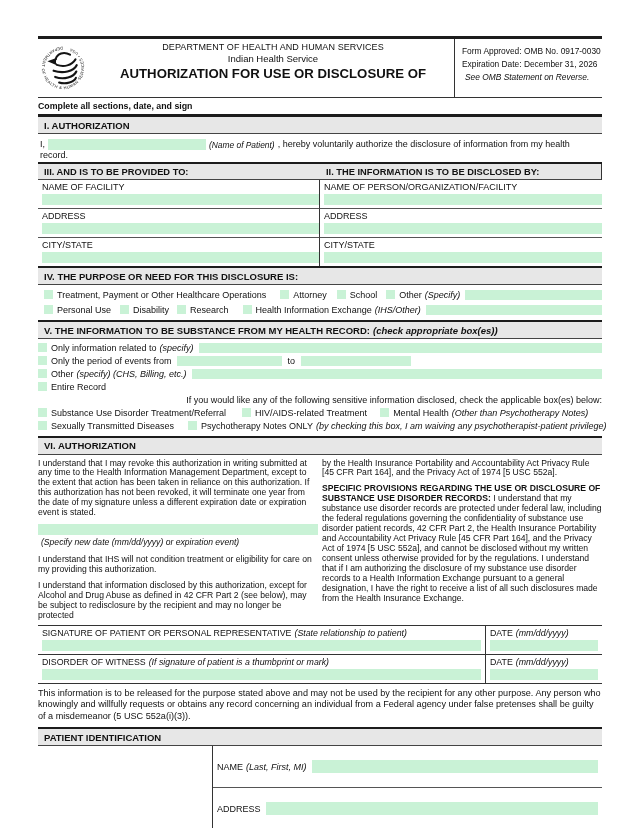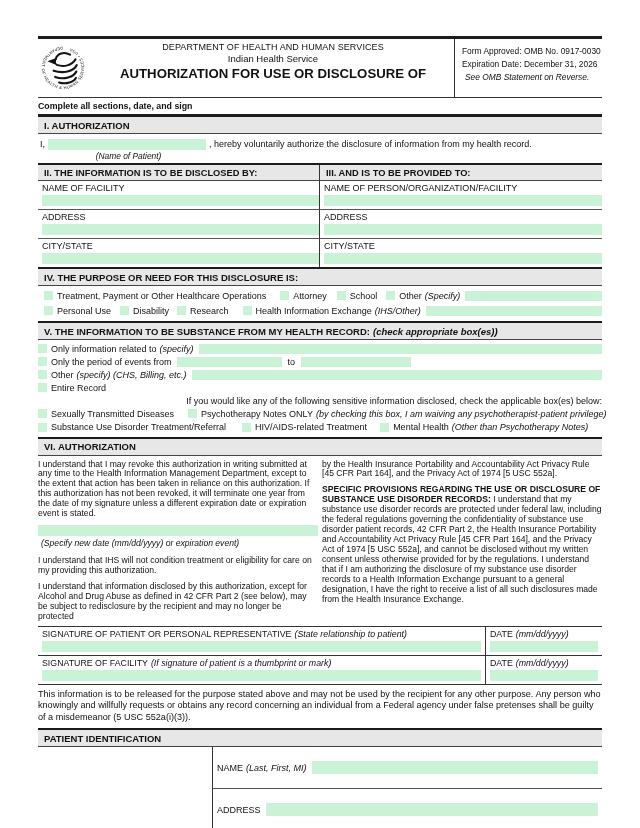--- a/index.html
+++ b/index.html
@@ -30,21 +30,21 @@
   .secbar .it{font-weight:bold;}
 
   
   .gf{background:#c9f2d6;display:inline-block;height:11px;vertical-align:middle;}
   .gf.block{display:block;width:100%;}
   .gf.fill{flex:1;height:10px;}
   .cb{width:9px;height:9px;background:#c9f2d6;display:inline-block;flex:none;margin-right:4px;}
 
   
   .s1body{padding:5px 2px 2px;font-size:9px;}
-  .s1wrap{display:inline-flex;flex-direction:column;vertical-align:top;margin:0 3px;}
+  .s1wrap{display:inline-flex;flex-direction:row;vertical-align:top;margin:0 3px;}
   .s1name{width:158px;height:11px;}
   .cap{font-size:8.4px;text-align:center;margin-top:1px;}
 
   
   .t23{display:grid;grid-template-columns:1fr 1fr;}
   .cellL{border-right:1px solid #333;}
   .t23h{background:#e7e7e7;font-weight:bold;font-size:9.3px;padding:2.5px 6px;border-bottom:1px solid #444;}
   .t23c{padding:2px 0 3px 4px;}
   .t23c .flabel{font-size:9px;}
   .t23c .gf{display:block;height:11px;margin-top:2px;}
@@ -132,22 +132,22 @@
 
     <div class="secbar first">I. AUTHORIZATION</div>
     <div class="s1body">
       <span>I,</span><span class="s1wrap">
           <span class="gf s1name"></span>
           <span class="cap it">(Name of Patient)</span>
         </span><span>, hereby voluntarily authorize the disclosure of information from my health record.</span>
     </div>
 
     <div class="t23" style="border-top:2px solid #1c1c1c;">
+      <div class="t23h">III. AND IS TO BE PROVIDED TO:</div>
       <div class="t23h cellL">II. THE INFORMATION IS TO BE DISCLOSED BY:</div>
-      <div class="t23h">III. AND IS TO BE PROVIDED TO:</div>
 
       <div class="t23c cellL bb">
         <div class="flabel">NAME OF FACILITY</div>
         <div class="gf"></div>
       </div>
       <div class="t23c bb">
         <div class="flabel">NAME OF PERSON/ORGANIZATION/FACILITY</div>
         <div class="gf"></div>
       </div>
 
@@ -235,44 +235,44 @@
         <span class="cb"></span>
         <span>Other</span>
           <span class="it">(specify) (CHS, Billing, etc.)</span>
         <span class="gf fill" style="margin-left:5px;"></span>
       </div>
       <div class="vrow">
         <span class="cb"></span>
         <span>Entire Record</span>
       </div>
       <div class="vintro">If you would like any of the following sensitive information disclosed, check the applicable box(es) below:</div>
+      <div class="cbrow" style="padding:1.5px 0;">
+        <span class="cbi">
+            <span class="cb"></span>
+            <span>Substance Use Disorder Treatment/Referral</span>
+          </span>
+        <span class="cbi g16">
+            <span class="cb"></span>
+            <span>HIV/AIDS-related Treatment</span>
+          </span>
+        <span class="cbi g13">
+            <span class="cb"></span>
+            <span>Mental Health</span>
+            <span class="it">(Other than Psychotherapy Notes)</span>
+          </span>
+      </div>
       <div class="cbrow" style="padding:1.5px 0 2px;">
         <span class="cbi">
             <span class="cb"></span>
             <span>Sexually Transmitted Diseases</span>
           </span>
         <span class="cbi g14">
             <span class="cb"></span>
             <span>Psychotherapy Notes ONLY</span>
             <span class="it">(by checking this box, I am waiving any psychotherapist-patient privilege)</span>
-          </span>
-      </div>
-      <div class="cbrow" style="padding:1.5px 0;">
-        <span class="cbi">
-            <span class="cb"></span>
-            <span>Substance Use Disorder Treatment/Referral</span>
-          </span>
-        <span class="cbi g16">
-            <span class="cb"></span>
-            <span>HIV/AIDS-related Treatment</span>
-          </span>
-        <span class="cbi g13">
-            <span class="cb"></span>
-            <span>Mental Health</span>
-            <span class="it">(Other than Psychotherapy Notes)</span>
           </span>
       </div>
     </div>
 
     <div class="secbar">VI. AUTHORIZATION</div>
     <div class="s6cols">
       <div class="s6col">
         <p>I understand that I may revoke this authorization in writing submitted at any time to the Health Information Management Department, except to the extent that action has been taken in reliance on this authorization. If this authorization has not been revoked, it will terminate one year from the date of my signature unless a different expiration date or expiration event is stated.</p>
         <div class="gf block"></div>
         <p class="it cap2" style="margin-bottom:7px;">(Specify new date (mm/dd/yyyy) or expiration event)</p>
@@ -288,21 +288,21 @@
     <div class="sigs">
       <div class="sigcell">
         <div class="siglbl"><span>SIGNATURE OF PATIENT OR PERSONAL REPRESENTATIVE</span><span class="it">(State relationship to patient)</span></div>
         <div class="gf"></div>
       </div>
       <div class="sigcell datecell">
         <div class="siglbl"><span>DATE</span><span class="it">(mm/dd/yyyy)</span></div>
         <div class="gf"></div>
       </div>
       <div class="sigcell">
-        <div class="siglbl"><span>SIGNATURE OF FACILITY</span><span class="it">(If signature of patient is a thumbprint or mark)</span></div>
+        <div class="siglbl"><span>DISORDER OF WITNESS</span><span class="it">(If signature of patient is a thumbprint or mark)</span></div>
         <div class="gf"></div>
       </div>
       <div class="sigcell datecell">
         <div class="siglbl"><span>DATE</span><span class="it">(mm/dd/yyyy)</span></div>
         <div class="gf"></div>
       </div>
     </div>
 
     <p class="relnote">This information is to be released for the purpose stated above and may not be used by the recipient for any other purpose. Any person who knowingly and willfully requests or obtains any record concerning an individual from a Federal agency under false pretenses shall be guilty of a misdemeanor (5 USC 552a(i)(3)).</p>
 

